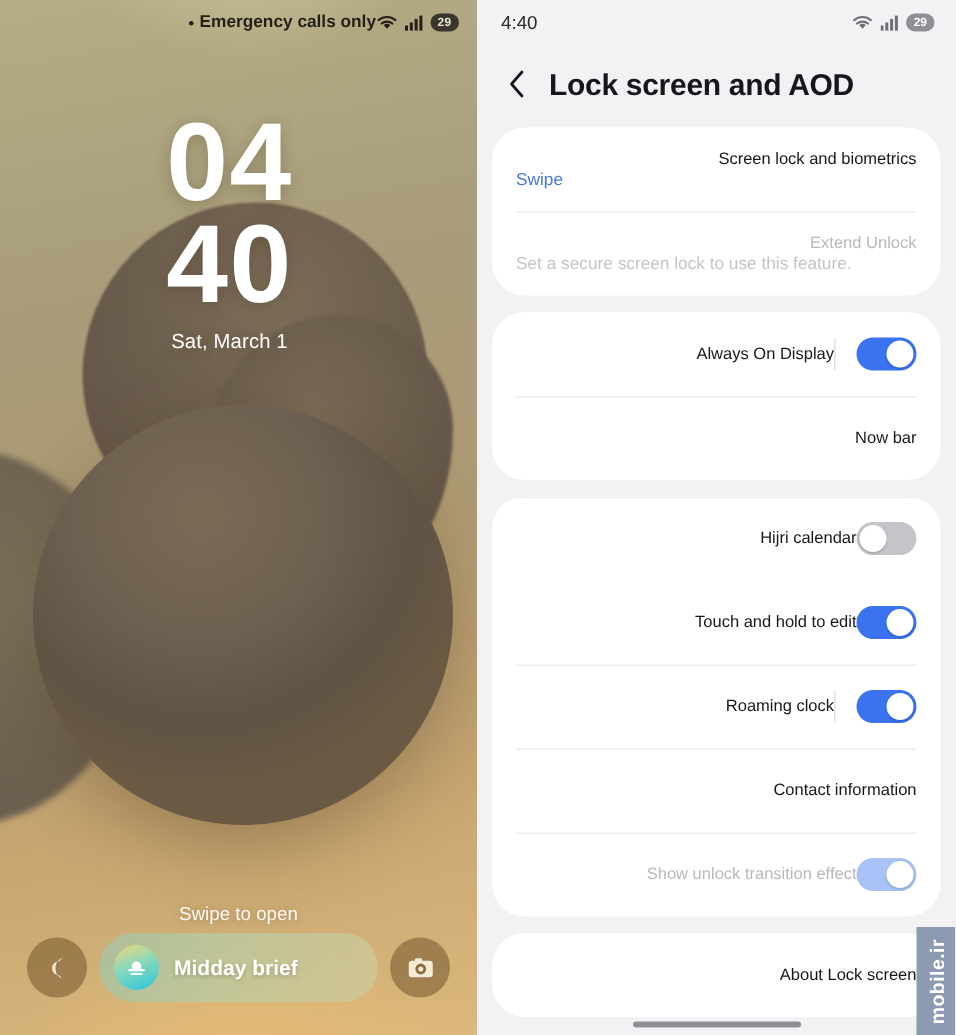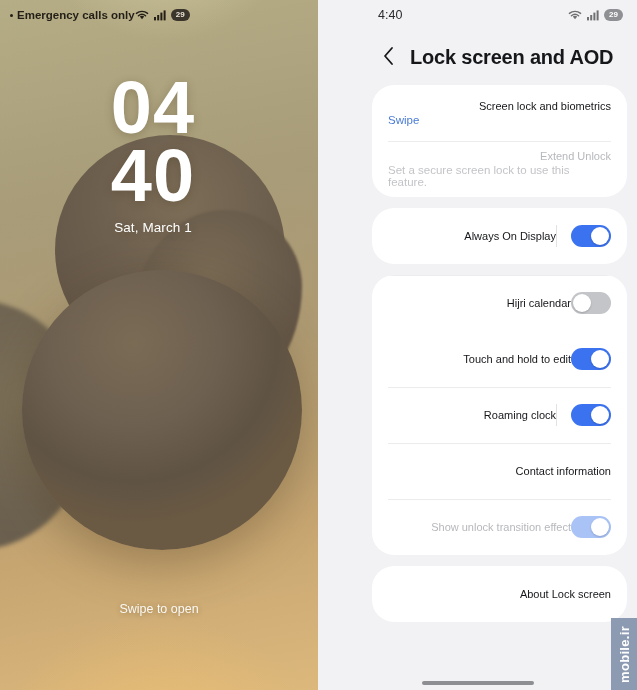--- a/index.html
+++ b/index.html
@@ -61,21 +61,21 @@
   .glow-bottom {
     position: absolute; left: -30px; bottom: -60px; right: -30px; height: 260px;
     background: radial-gradient(60% 70% at 50% 100%, rgba(244,206,139,.95) 0%, rgba(233,189,116,.55) 35%, rgba(230,185,112,0) 72%);
   }
   .glow-top {
     position: absolute; left: 0; top: -80px; right: 0; height: 230px;
     background: radial-gradient(55% 70% at 52% 0%, rgba(229,223,178,.9) 0%, rgba(216,208,166,.35) 45%, rgba(216,208,166,0) 75%);
   }
   .lock-statusbar {
     position: absolute; top: 0; left: 0; right: 0; height: 30px;
-    display: flex; align-items: center; justify-content: flex-start;
+    display: flex; align-items: center; justify-content: flex-end;
     padding: 0 12px 0 10px;
   }
   .carrier { display: flex; align-items: center; gap: 4px; font-size: 11.5px; font-weight: bold; color: #231f17; }
   .carrier .dot { width: 3px; height: 3px; border-radius: 50%; background: #231f17; display:inline-block; }
   .sb-right { display: flex; align-items: center; gap: 5px; }
   .batt-pill {
     background: #3b362c; color: #e9e4d6; font-size: 8px; font-weight: bold;
     border-radius: 7px; padding: 1px 5px 1.5px; letter-spacing: .2px;
   }
   .clock-wrap {
@@ -112,21 +112,20 @@
     display: flex; align-items: center; justify-content: center; flex: 0 0 auto;
   }
   .brief-label { font-size: 14px; font-weight: bold; color: #fff; text-shadow: 0 1px 3px rgba(70,60,30,.28); }
 
   
   .settings {
     position: relative;
     width: 319px; height: 690px;
     background: #f2f2f4;
     overflow: hidden;
-    padding-left: 44px;
   }
   .set-statusbar {
     height: 30px; display: flex; align-items: center; justify-content: space-between;
     padding: 0 14px 0 16px;
   }
   .set-time { font-size: 12.5px; color: #2b2b2e; }
   .batt-pill-g { background: #8f9094; color: #fff; font-size: 8px; font-weight: bold; border-radius: 7px; padding: 1px 5px 1.5px; }
   .set-header { display: flex; gap: 12px; padding: 16px 16px 16px 16px; }
   .back-btn { width: 20px; height: 20px; display: flex; align-items: center; justify-content: center; }
   .set-title { font-size: 20px; font-weight: bold; color: #16171a; letter-spacing: -.2px; }
@@ -201,20 +200,45 @@
     </div>
 
     <div class="clock-wrap">
       <div class="clock-h">04</div>
       <div class="clock-m">40</div>
       <div class="clock-date">Sat, March 1</div>
     </div>
 
     <div class="swipe-hint">Swipe to open</div>
 
+    <div class="dock">
+      <div class="dock-btn">
+        <svg width="17" height="17" viewBox="0 0 17 17">
+          <path d="M11.6 1.5 A7.6 7.6 0 0 0 11.6 15.5 L9.4 13.2 A4.6 4.6 0 0 1 9.4 3.8 Z" fill="#f3ead8"></path>
+        </svg>
+      </div>
+      <div class="brief-pill">
+        <div class="brief-ico">
+          <svg width="18" height="18" viewBox="0 0 18 18">
+            <circle cx="9" cy="8.2" r="3.2" fill="#ffffff"></circle>
+            <rect x="3.4" y="10" width="11.2" height="1.5" rx=".75" fill="#ffffff"></rect>
+            <rect x="5" y="12.6" width="8" height="1.4" rx=".7" fill="#ffffff"></rect>
+          </svg>
+        </div>
+        <div class="brief-label">Midday brief</div>
+      </div>
+      <div class="dock-btn">
+        <svg width="19" height="19" viewBox="0 0 19 19">
+          <rect x="1.5" y="4.5" width="16" height="11" rx="2.2" fill="#f3ead8"></rect>
+          <rect x="5.5" y="2.8" width="5" height="2.2" rx="1" fill="#f3ead8"></rect>
+          <circle cx="9.5" cy="10" r="3.6" fill="#8a6a3c"></circle>
+          <circle cx="9.5" cy="10" r="1.7" fill="#f3ead8"></circle>
+        </svg>
+      </div>
+    </div>
   </div>
 
   <div class="settings">
 
     <div class="set-statusbar">
       <div class="set-time">4:40</div>
       <div class="sb-right">
         <svg width="14" height="12" viewBox="0 0 14 12">
           <path d="M7 10.2 L9.2 7.6 A3.6 3.6 0 0 0 4.8 7.6 Z" fill="#6f7074"></path>
           <path d="M1.4 4.4 A8.6 8.6 0 0 1 12.6 4.4" stroke="#6f7074" stroke-width="1.4" fill="none" stroke-linecap="round"></path>
@@ -257,20 +281,25 @@
     <div class="card">
       <div class="row tall">
         <div class="row-text">
           <div class="row-title">Always On Display</div>
         </div>
         <div class="vsep"></div>
         <div class="switch on">
             <span class="knob"></span>
           </div>
       </div>
+      <div class="row tall row-sep">
+        <div class="row-text">
+          <div class="row-title">Now bar</div>
+        </div>
+      </div>
     </div>
 
     <div class="card">
       <div class="row tall row-sep">
         <div class="row-text">
           <div class="row-title">Hijri calendar</div>
         </div>
         <div class="switch off">
             <span class="knob"></span>
           </div>

